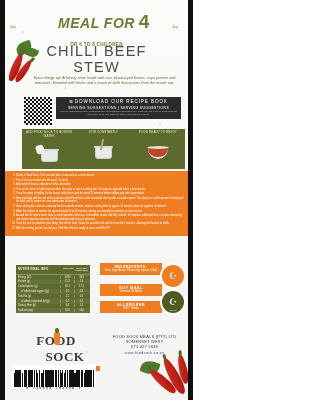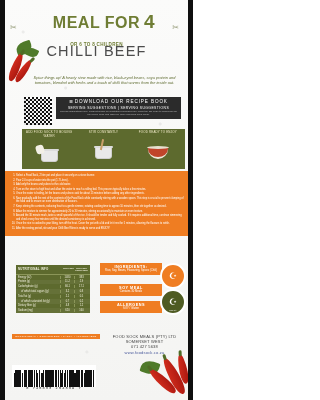--- a/index.html
+++ b/index.html
@@ -16,21 +16,21 @@
            radial-gradient(circle at 45% 88%, rgba(195,195,195,.24) 0 1px, transparent 2px),
            radial-gradient(circle at 90% 92%, rgba(190,190,190,.22) 0 1px, transparent 2px),
            linear-gradient(#fbfbfa,#f4f4f2);}
   .edge{position:absolute;top:0;width:5px;height:400px;background:#0f0f0f;z-index:40;}
   .edge.l{left:0;} .edge.r{right:0;}
 
   
   .mealfor{position:absolute;left:0;right:0;top:14px;text-align:center;
            color:#6f7d34;font-weight:bold;letter-spacing:.5px;}
   .mf-line{display:inline-block;position:relative;}
-  .mf-main{font-size:16px;line-height:11px;}
+  .mf-main{font-size:14px;line-height:11px;font-style:italic;}
   .mf-sub{font-size:4.6px;letter-spacing:.3px;line-height:6px;}
   .mf-num{position:absolute;right:-15px;top:-2px;font-size:19px;line-height:19px;
           font-weight:bold;color:#6f7d34;}
   .scissor{position:absolute;top:23px;font-size:8px;color:#9aa07f;}
   .scissor.l{left:10px;} .scissor.r{right:14px;}
 
   .title{position:absolute;left:0;right:0;top:44px;text-align:center;
          color:#4c4c4c;font-weight:300;}
   .t1{font-size:14.5px;letter-spacing:1.2px;line-height:15px;}
   .t2{font-size:14.5px;letter-spacing:1.2px;line-height:16px;}
@@ -168,20 +168,21 @@
   <div class="mealfor">
     <span class="mf-line">
       <span class="mf-main">MEAL FOR</span><br>
       <span class="mf-sub">OR 6 TO 8 CHILDREN</span>
       <span class="mf-num">4</span>
     </span>
   </div>
 
   <div class="title">
     <div class="t1">CHILLI BEEF</div>
+    <div class="t2">STEW</div>
   </div>
 
   <div class="blurb">Spice things up! A hearty stew made with rice, black-eyed beans, soya protein and tomatoes, blended with herbs and a touch of chilli that warms from the inside out.</div>
 
   <div class="qr"></div>
   <div class="rbwrap">
     <div class="rbbar">
       <span class="rbicon">☰</span>
       <span>DOWNLOAD OUR RECIPE BOOK</span>
     </div>
@@ -295,20 +296,25 @@
 
   <div class="cert" id="cert-halaal">
     <span class="g">☪</span>
   </div>
   <div class="cert" id="cert-mjc">
     <span class="g">☪</span>
     <span class="cap">MJC SA</span>
   </div>
 
   <div class="brand">
+    <div class="brand-t">
+      <span>FOOD</span>
+      <span class="sk" style="margin-left:18px">SOCK</span>
+      <span class="carrot"></span>
+    </div>
     <div class="brand-sub">NUTRITIONAL | CONVENIENT | TASTY | AFFORDABLE</div>
   </div>
 
   <div class="company">
     <div>FOOD SOCK MEALS (PTY) LTD</div>
     <div>SOMERSET WEST</div>
     <div>071 427 5638</div>
     <div class="web">www.foodsock.co.za</div>
   </div>
 

